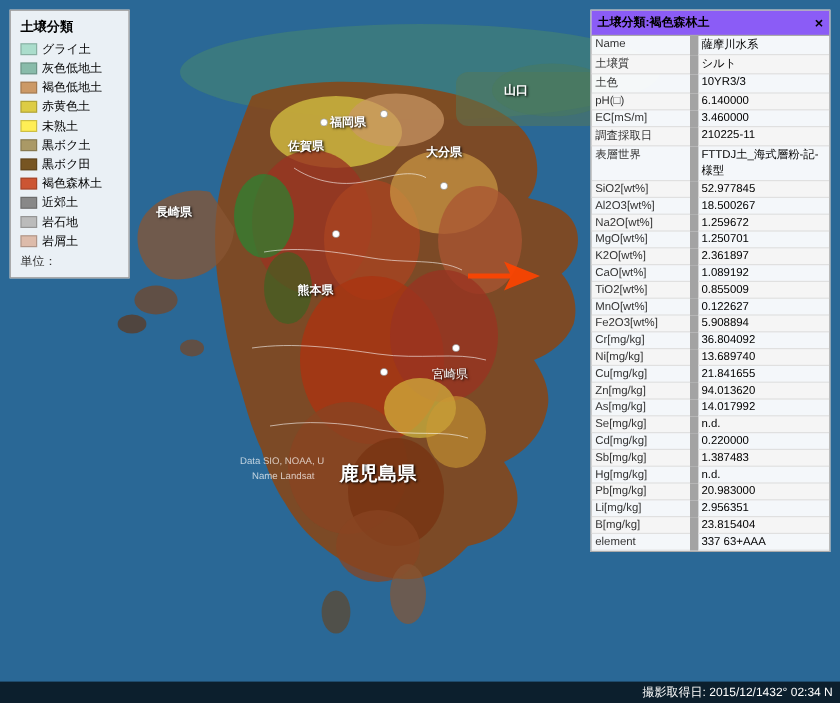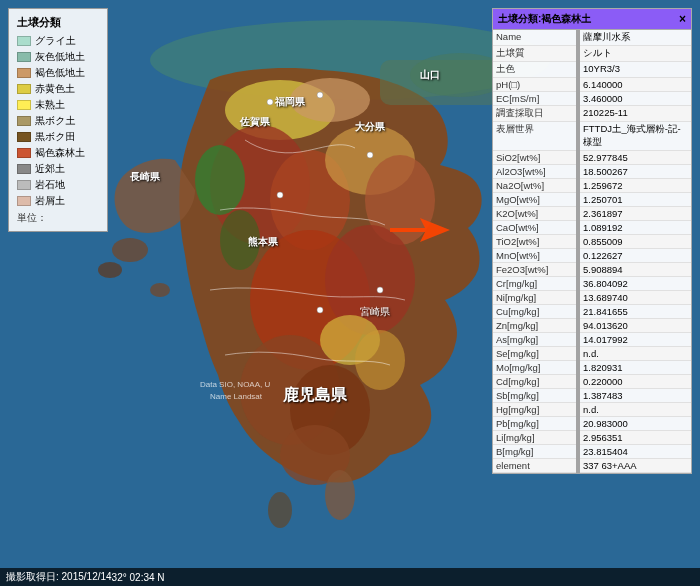--- a/index.html
+++ b/index.html
@@ -104,21 +104,21 @@
       padding: 1px 3px;
       border-bottom: 1px solid #e0e0e0;
       vertical-align: top;
       font-size: 9.5px;
     }
 
     #info-table tr td:first-child {
       color: #333;
       font-weight: normal;
       width: 85px;
-      border-right: 4px solid #a3a3a3;
+      border-right: 7px solid #a3a3a3;
     }
 
     #info-table tr td:last-child {
       color: #000;
     }
 
     #info-table tr:nth-child(even) {
       background: #f5f5f5;
     }
 
@@ -126,21 +126,21 @@
     #bottom-bar {
       position: absolute;
       bottom: 0;
       left: 0;
       right: 0;
       background: rgba(0,0,0,0.7);
       color: #fff;
       font-size: 10px;
       padding: 2px 6px;
       display: flex;
-      justify-content: flex-start;
+      justify-content: flex-end;
       align-items: center;
     }
 
     
     #kyushu-svg {
       position: absolute;
       top: 0; left: 0;
       width: 100%;
       height: 100%;
     }
@@ -389,24 +389,20 @@
             </tr>
             <tr>
               <td>As[mg/kg]</td>
               <td>14.017992</td>
             </tr>
             <tr>
               <td>Se[mg/kg]</td>
               <td>n.d.</td>
             </tr>
             <tr>
-              <td>Mo[mg/kg]</td>
-              <td>1.820931</td>
-            </tr>
-            <tr>
               <td>Cd[mg/kg]</td>
               <td>0.220000</td>
             </tr>
             <tr>
               <td>Sb[mg/kg]</td>
               <td>1.387483</td>
             </tr>
             <tr>
               <td>Hg[mg/kg]</td>
               <td>n.d.</td>

